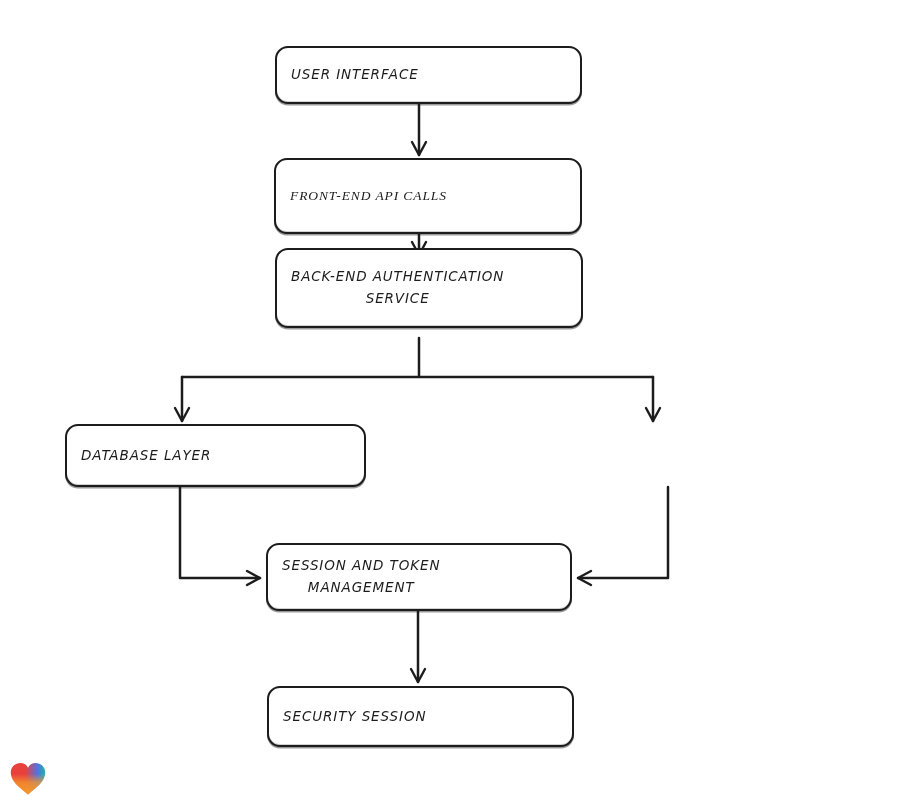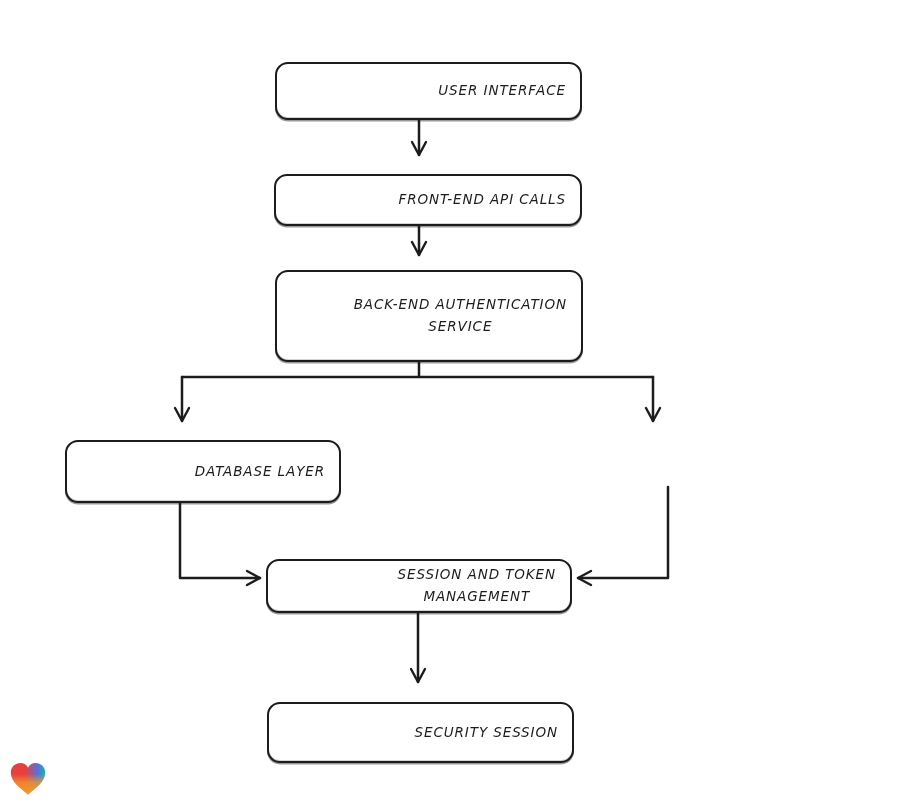--- a/index.html
+++ b/index.html
@@ -19,40 +19,39 @@
   }
   .node {
     position: absolute;
     box-sizing: border-box;
     background: #ffffff;
     border: 2.6px solid #1c1c1c;
     border-radius: 13px;
     box-shadow: 0 1.5px 0 0 rgba(28,28,28,0.45), inset 0 -1px 0 0 rgba(28,28,28,0.2);
     display: flex;
     align-items: center;
-    justify-content: flex-end;
+    justify-content: flex-start;
     text-align: center;
-    margin-top: 16px;
   }
   .node-label {
     font-style: italic;
     font-size: 13.5px;
     line-height: 1.6;
     letter-spacing: 0.9px;
     color: #1c1c1c;
     white-space: pre-line;
     padding: 0 14px;
   }
   
   .n1 { left: 275px; top:  46px; width: 307px; height: 58px; }
-  .n2 { left: 274px; top: 158px; width: 308px; height: 52px; }
-  .n3 { left: 275px; top: 254px; width: 308px; height: 92px; }
-  .n4 { left:  65px; top: 424px; width: 276px; height: 63px; }
+  .n2 { left: 274px; top: 158px; width: 308px; height: 76px; font-family: Liberation Serif, serif; }
+  .n3 { left: 275px; top: 248px; width: 308px; height: 80px; }
+  .n4 { left:  65px; top: 424px; width: 301px; height: 63px; }
   .n5 { left: 450px; top: 424px; width: 308px; height: 63px; }
-  .n6 { left: 266px; top: 543px; width: 306px; height: 54px; padding-left: 44px; }
+  .n6 { left: 266px; top: 543px; width: 306px; height: 68px; }
   .n7 { left: 267px; top: 686px; width: 307px; height: 61px; }
   .watermark {
     position: absolute;
     left: 9px; top: 760px;
     width: 38px; height: 38px;
   }
 </style>
 </head>
 <body>
 

